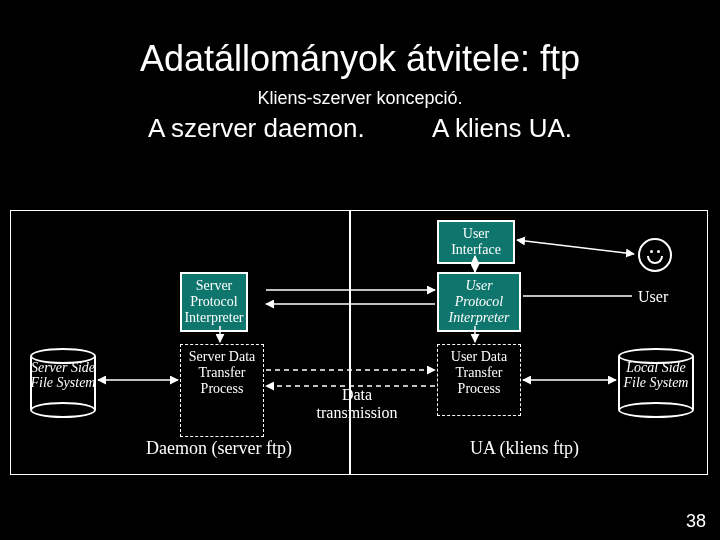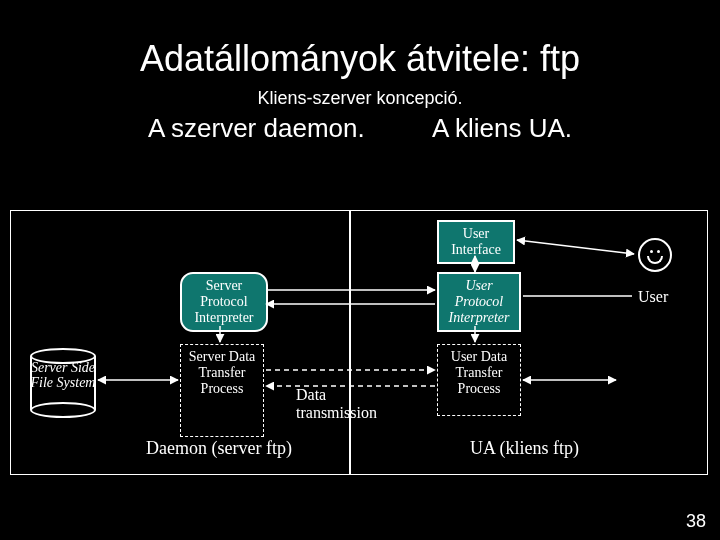--- a/index.html
+++ b/index.html
@@ -154,21 +154,21 @@
 
 <div class="diagram">
 
   <div class="group server"></div>
   <div class="group client"></div>
 
   <div class="box" style="left:427px; top:10px; width:78px;">
     <span>User Interface</span>
   </div>
 
-  <div class="box" style="left:170px; top:62px; width:88px;border-radius:13px;">
+  <div class="box" style="left:170px; top:62px; width:68px;">
     <span>Server Protocol Interpreter</span>
   </div>
 
   <div class="box" style="left:427px; top:62px; width:84px;font-style:italic;">
     <span>User Protocol Interpreter</span>
   </div>
 
   <div class="dashbox" style="left:170px; top:134px; width:84px; height:93px;">
     <span>Server Data Transfer Process</span>
   </div>
@@ -177,29 +177,35 @@
     <span>User Data Transfer Process</span>
   </div>
 
   <div class="cyl" style="left:20px; top:138px;">
     <div class="body"></div>
     <div class="bot"></div>
     <div class="top"></div>
     <div class="label">Server Side File System</div>
   </div>
 
+  <div class="cyl" style="left:608px; top:138px; width:76px;">
+    <div class="body"></div>
+    <div class="bot"></div>
+    <div class="top"></div>
+    <div class="label">Local Side File System</div>
+  </div>
 
   <div class="smile" style="left:628px; top:28px;">
     <div class="eye l"></div>
       <div class="eye r"></div>
       <div class="mouth"></div>
   </div>
   <div class="seriflabel" style="left:628px; top:78px;">User</div>
 
-  <div class="seriflabel" style="left:286px; top:176px; text-align:left; width:90px;">Data transmission</div>
+  <div class="seriflabel" style="left:302px; top:176px; text-align:center; width:90px;">Data transmission</div>
 
   <div class="bottomlabel" style="left:136px; top:228px;">Daemon (server ftp)</div>
   <div class="bottomlabel" style="left:460px; top:228px;">UA (kliens ftp)</div>
 
   <svg class="arrows" width="700" height="280">
     <defs>
       <marker id="ah" viewBox="0 0 10 10" refX="9" refY="5" markerWidth="6" markerHeight="6" orient="auto-start-reverse">
         <path d="M 0 0 L 10 5 L 0 10 z" fill="#fff"></path>
       </marker>
     </defs>

